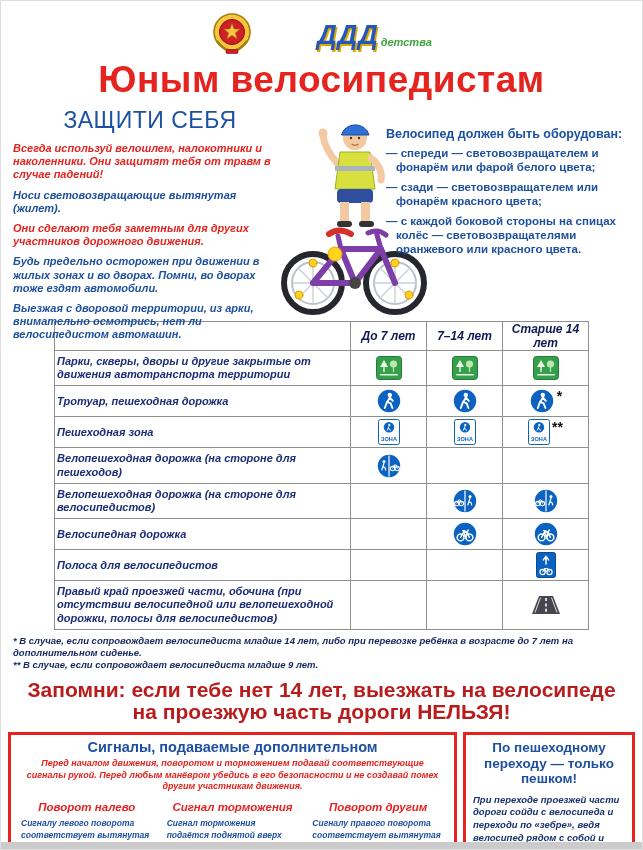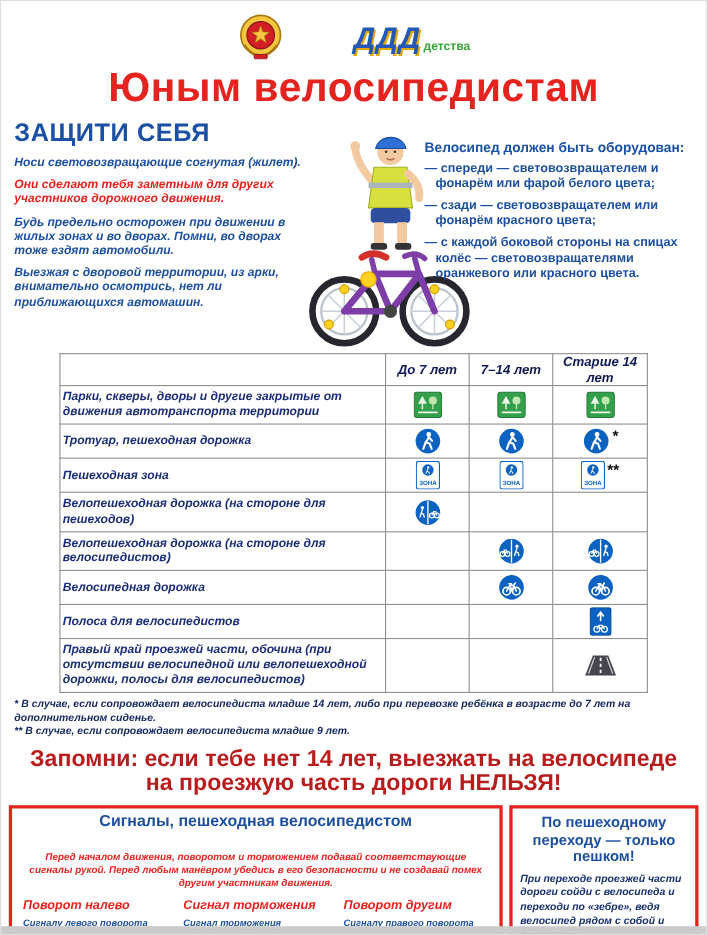--- a/index.html
+++ b/index.html
@@ -9,26 +9,26 @@
     display: flex; justify-content: center;
   }
   .page {
     width: 643px; height: 850px; position: relative; overflow: hidden;
     background: #fff; border: 1px solid #dedede;
   }
   
   .logos { display: flex; justify-content: center; align-items: center; gap: 64px; padding-top: 12px; height: 56px; }
   .ddd { display: flex; align-items: flex-end; gap: 2px; }
   .ddd-letters { font-weight: 900; font-style: italic; font-size: 27px; color: #2558b6; text-shadow: 1.5px 1.5px 0 #e0a800; letter-spacing: 1px; }
-  .ddd-word { font-weight: 700; font-size: 11px; color: #3da23d; padding-bottom: 3px; }
+  .ddd-word { font-style: italic; font-weight: 700; font-size: 11px; color: #3da23d; padding-bottom: 3px; }
   h1.title { text-align: center; color: #e5231f; font-size: 37px; font-weight: 900; letter-spacing: .5px; margin-top: 2px; }
   
   .intro { position: relative; height: 214px; margin-top: 6px; }
   .intro-left { position: absolute; left: 12px; top: 0; width: 274px; }
-  .protect { color: #1b50a2; font-weight: 700; font-size: 23px; margin-bottom: 8px; letter-spacing: .5px; }
+  .protect { text-align: center; color: #1b50a2; font-weight: 400; font-size: 23px; margin-bottom: 8px; letter-spacing: .5px; }
   .intro-p { font-size: 11px; line-height: 1.2; font-style: italic; font-weight: 700; margin-bottom: 7px; }
   .intro-p[data-color="red"]  { color: #e5231f; }
   .intro-p[data-color="blue"] { color: #1d4f9f; }
   .art { position: absolute; left: 276px; top: 0; width: 155px; height: 214px; }
   .intro-right { position: absolute; right: 8px; top: 20px; width: 248px; }
   .equip-title { color: #1b50a2; font-weight: 900; font-size: 12.5px; margin-bottom: 5px; }
   .equip-item { color: #1d4f9f; font-weight: 700; font-size: 11.5px; line-height: 1.25; margin-bottom: 5px; padding-left: 10px; text-indent: -10px; }
   
   .where-title { text-align: center; color: #1b3fa0; font-weight: 900; font-style: italic; font-size: 20px; margin: 2px 0 7px; }
   table.where { width: 535px; margin: 0 auto; border-collapse: collapse; table-layout: fixed; }
@@ -41,24 +41,24 @@
   .sign-icon { display: inline-block; vertical-align: middle; line-height: 0; }
   .cell-note { font-weight: 900; font-size: 14px; color: #111; vertical-align: top; margin-left: 2px; }
   
   .footnotes { margin: 5px 12px 0; }
   .footnote { font-size: 9.5px; font-style: italic; font-weight: 700; color: #13265e; line-height: 1.3; }
   .warning { text-align: center; color: #b91c1c; font-weight: 900; font-size: 21px; line-height: 1.08; margin: 7px auto 0; width: 600px; }
   
   .bottom { display: flex; gap: 6px; padding: 0 7px; margin-top: 8px; align-items: stretch; }
   .signals-box { flex: 1; border: 3px solid #e5231f; background: #fff; padding: 4px 10px; min-height: 170px; }
   .signals-title { color: #1d4f9f; font-weight: 900; font-size: 14.5px; text-align: center; }
-  .signals-intro { color: #e5231f; font-size: 9px; font-style: italic; font-weight: 700; text-align: center; line-height: 1.3; margin-top: 19px; }
+  .signals-intro { color: #e5231f; font-size: 9px; font-style: italic; font-weight: 700; text-align: center; line-height: 1.3; margin-top: 3px; }
   .signals-cols { display: flex; gap: 14px; margin-top: 8px; }
   .signal-col { flex: 1; }
-  .signal-col-title { color: #e5231f; font-weight: 900; font-style: italic; font-size: 11.5px; }
+  .signal-col-title { color: #e5231f; font-weight: 900; font-style: italic; font-size: 11.5px; text-align: center; }
   .signal-col-text { color: #1d4f9f; font-size: 8.5px; font-style: italic; font-weight: 700; margin-top: 5px; line-height: 1.35; }
   .crossing-box { width: 172px; border: 3px solid #e5231f; background: #fff; padding: 5px 7px; min-height: 170px; }
   .crossing-title { color: #1d4f9f; font-weight: 900; font-size: 13.5px; text-align: center; line-height: 1.15; }
   .crossing-text { color: #17306e; font-size: 9.5px; font-style: italic; font-weight: 700; margin-top: 7px; line-height: 1.35; }
   .bottom-edge { position: absolute; bottom: 0; left: 0; width: 100%; height: 7px; background: #cbcbcb; }
 </style>
 </head>
 <body>
 
 <div class="page">
@@ -77,24 +77,25 @@
       <span class="ddd-letters">ДДД</span>
       <span class="ddd-word">детства</span>
     </span>
   </div>
 
   <h1 class="title">Юным велосипедистам</h1>
 
   <div class="intro">
     <div class="intro-left">
       <div class="protect">ЗАЩИТИ СЕБЯ</div>
-      <p class="intro-p" data-color="blue">Носи световозвращающие согнутая (жилет).</p>
+      <p class="intro-p" data-color="red">Всегда используй велошлем, налокотники и наколенники. Они защитят тебя от травм в случае падений!</p>
+      <p class="intro-p" data-color="blue">Носи световозвращающие вытянутая (жилет).</p>
       <p class="intro-p" data-color="red">Они сделают тебя заметным для других участников дорожного движения.</p>
       <p class="intro-p" data-color="blue">Будь предельно осторожен при движении в жилых зонах и во дворах. Помни, во дворах тоже ездят автомобили.</p>
-      <p class="intro-p" data-color="blue">Выезжая с дворовой территории, из арки, внимательно осмотрись, нет ли приближающихся автомашин.</p>
+      <p class="intro-p" data-color="blue">Выезжая с дворовой территории, из арки, внимательно осмотрись, нет ли велосипедистом автомашин.</p>
     </div>
 
     <div class="art">
       <svg width="155" height="214" viewBox="0 0 155 214">
 
         <path d="M60 56 Q48 42 46 29" stroke="#f3c9a2" stroke-width="7" fill="none" stroke-linecap="round"></path>
         <circle cx="46" cy="26" r="4.5" fill="#f3c9a2"></circle>
 
         <circle cx="78" cy="31" r="12" fill="#f3c9a2"></circle>
         <path d="M64.5 28 a14 12.5 0 0 1 27.5 0 Z" fill="#2f6fd6" stroke="#1d4f9f"></path>
@@ -308,21 +309,21 @@
 
   <div class="footnotes">
     <div class="footnote">*  В случае, если сопровождает велосипедиста младше 14 лет, либо при перевозке ребёнка в возрасте до 7 лет на дополнительном сиденье.</div>
     <div class="footnote">** В случае, если сопровождает велосипедиста младше 9 лет.</div>
   </div>
 
   <div class="warning">Запомни: если тебе нет 14 лет, выезжать на велосипеде на проезжую часть дороги НЕЛЬЗЯ!</div>
 
   <div class="bottom">
     <div class="signals-box">
-      <div class="signals-title">Сигналы, пешеходная велосипедистом</div>
+      <div class="signals-title">Сигналы, подаваемые дополнительном</div>
       <div class="signals-intro">Перед началом движения, поворотом и торможением подавай соответствующие сигналы рукой. Перед любым манёвром убедись в его безопасности и не создавай помех другим участникам движения.</div>
       <div class="signals-cols">
         <div class="signal-col">
           <div class="signal-col-title">Поворот налево</div>
           <div class="signal-col-text">Сигналу левого поворота соответствует вытянутая в сторону левая рука либо правая, вытянутая в сторону и согнутая</div>
         </div>
         <div class="signal-col">
           <div class="signal-col-title">Сигнал торможения</div>
           <div class="signal-col-text">Сигнал торможения подаётся поднятой вверх левой или правой рукой.</div>
         </div>

